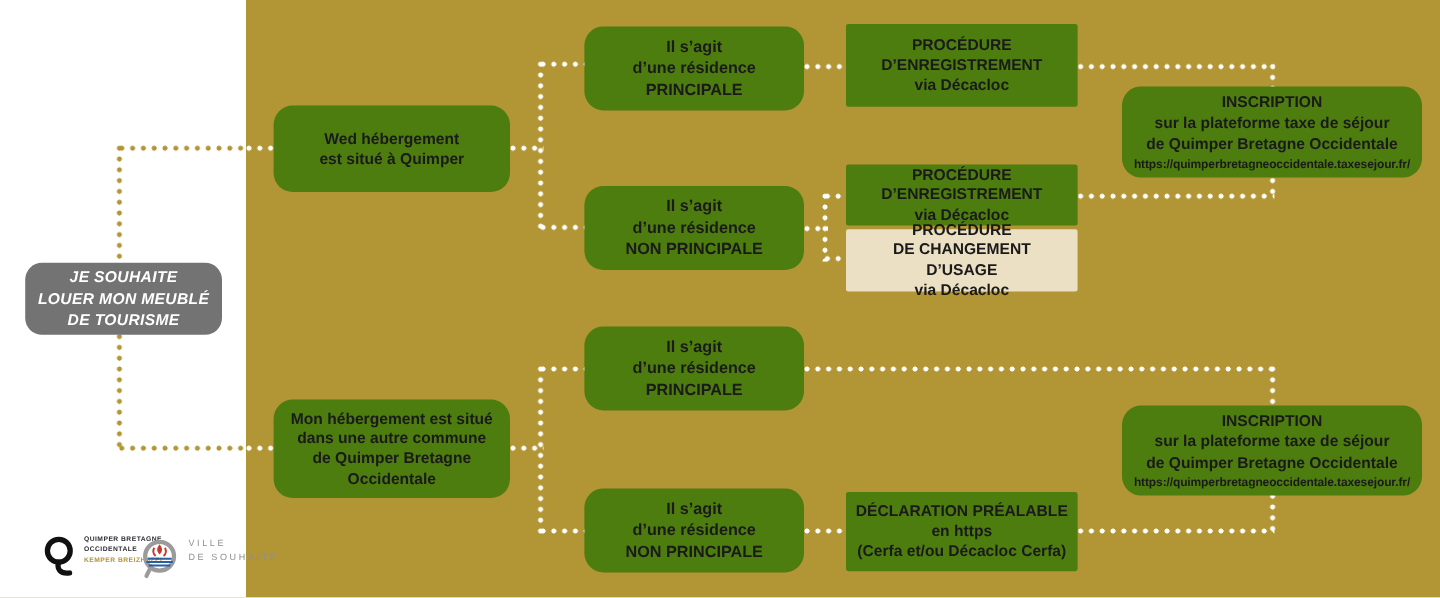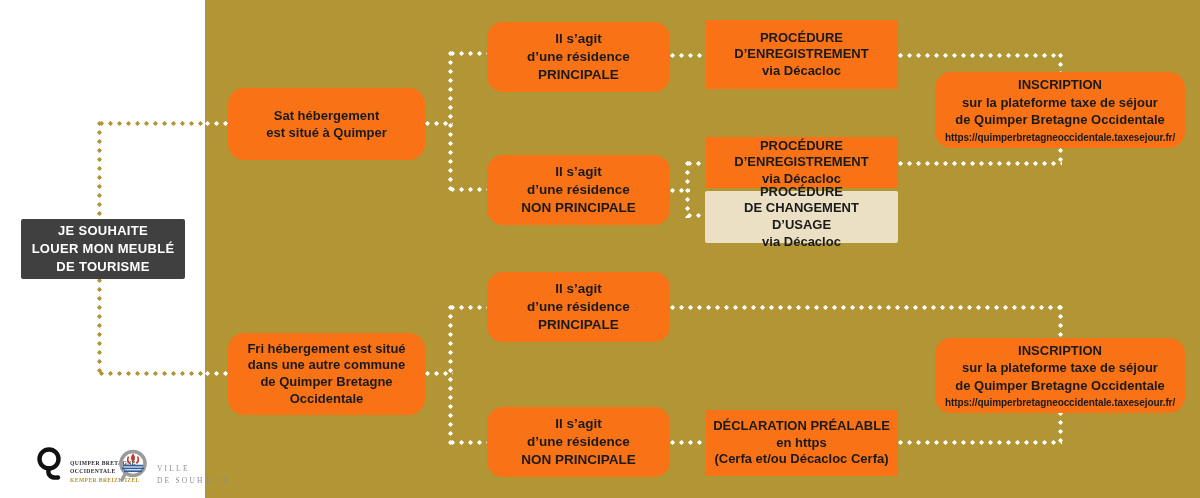--- a/index.html
+++ b/index.html
@@ -12,36 +12,36 @@
   .gold-panel{position:absolute;left:205px;top:0;width:995px;height:498px;background:#B29534;}
 
   
   .dh{position:absolute;height:5px;background-repeat:repeat-x;background-size:9px 5px;}
   .dv{position:absolute;width:5px;background-repeat:repeat-y;background-size:5px 9px;}
   .dh.gold,.dv.gold{background-image:radial-gradient(circle at 2.5px 2.5px,#B29534 1.9px,rgba(178,149,52,0) 2.3px);}
   .dh.white,.dv.white{background-image:radial-gradient(circle at 2.5px 2.5px,#ffffff 1.9px,rgba(255,255,255,0) 2.3px);}
 
   
   .node{
-    position:absolute;background:#f97316;border-radius:16px;
+    position:absolute;background:#4d7c0f;border-radius:16px;
     display:flex;flex-direction:column;align-items:center;justify-content:center;
     text-align:center;font-weight:700;white-space:pre-line;line-height:1.32;
     font-size:13.5px;padding:4px 8px;box-sizing:border-box;
   }
   .node.root{
-    background:#404040;color:#ffffff;border-radius:2px;
-    font-size:13px;letter-spacing:.3px;line-height:1.4;
+    background:#737373;color:#ffffff;border-radius:14px;
+    font-size:13px;letter-spacing:.3px;line-height:1.4;font-style:italic;
   }
   .node.proc{font-size:13px;line-height:1.28;border-radius:2px;}
   .node.beige{background:#EBDFC4;}
   .insc-line{font-size:13px;font-weight:700;line-height:1.35;}
   .insc-url{font-size:10px;font-weight:600;margin-top:2px;letter-spacing:-0.1px;}
 
   
-  .logo{position:absolute;display:flex;align-items:flex-end;font-family:Liberation Serif, serif;}
+  .logo{position:absolute;display:flex;align-items:flex-start;}
   .logo-text{margin-left:6px;font-weight:700;}
   .qbo-line{font-size:5.6px;color:#2b2b33;letter-spacing:.4px;line-height:1.5;}
   .qbo-line.sub{color:#B29534;}
   .ville-line{font-size:7.5px;color:#8f8f8f;letter-spacing:2.2px;line-height:1.6;font-weight:400;}
 </style>
 </head>
 <body>
 
 <div class="canvas">
 
@@ -80,24 +80,24 @@
   <div class="dv white" style="left:1058px;top:305px;height:34px;"></div>
 
   <div class="dh white" style="left:670px;top:440px;width:36px;"></div>
   <div class="dh white" style="left:898px;top:440px;width:164px;"></div>
   <div class="dv white" style="left:1058px;top:411px;height:34px;"></div>
 
   <div class="node root" style="left:21px;top:219px;width:164px;height:60px;">JE SOUHAITE
 LOUER MON MEUBLÉ
 DE TOURISME</div>
 
-  <div class="node" style="left:228px;top:88px;width:197px;height:72px;font-size:13px;">Sat hébergement
+  <div class="node" style="left:228px;top:88px;width:197px;height:72px;font-size:13px;">Wed hébergement
 est situé à Quimper</div>
 
-  <div class="node" style="left:228px;top:333px;width:197px;height:82px;font-size:13px;line-height:1.28;">Fri hébergement est situé
+  <div class="node" style="left:228px;top:333px;width:197px;height:82px;font-size:13px;line-height:1.28;">Mon hébergement est situé
 dans une autre commune
 de Quimper Bretagne
 Occidentale</div>
 
   <div class="node" style="left:487px;top:22px;width:183px;height:70px;">Il s’agit
 d’une résidence
 PRINCIPALE</div>
 
   <div class="node" style="left:487px;top:155px;width:183px;height:70px;">Il s’agit
 d’une résidence

